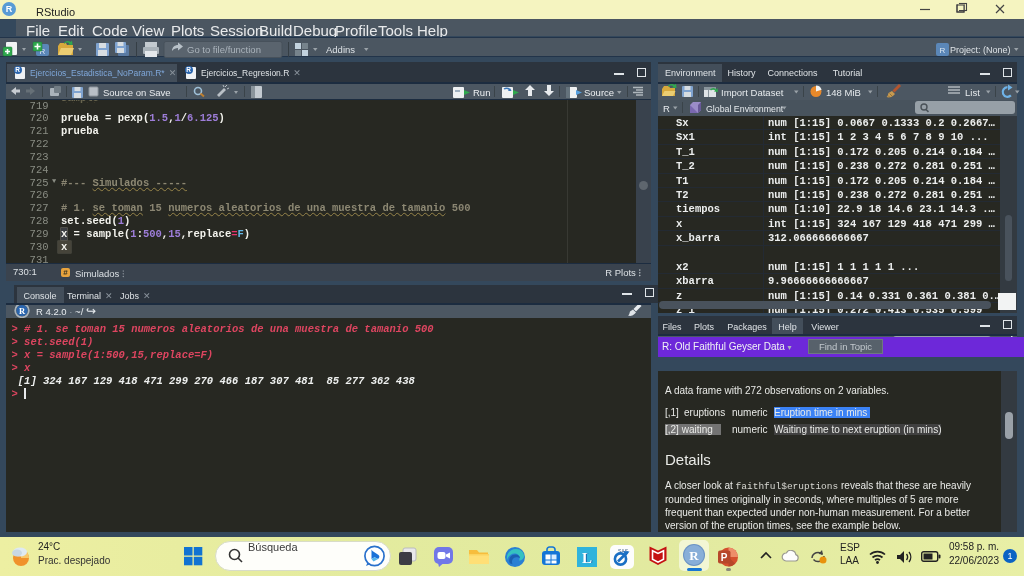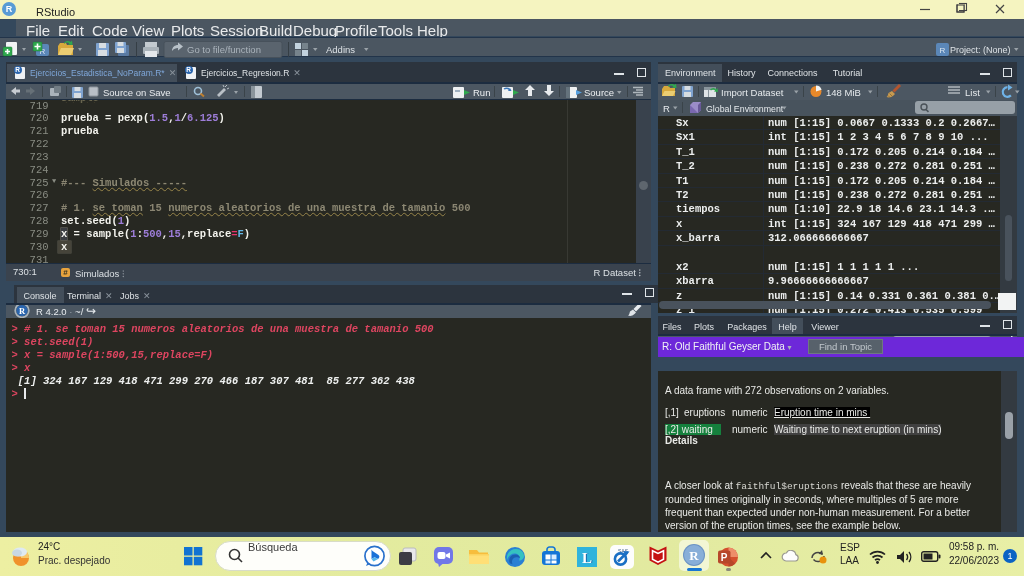--- a/index.html
+++ b/index.html
@@ -236,21 +236,21 @@
     <div class="codeline" style="top:140.85px"><span class="lnum">730</span><span class="ctext"><span style="display:inline-block;background:#46443a;box-shadow:0 0 0 0.5px #5a584e;width:13px;margin-left:-3px;padding-left:3px;height:12.5px;">x</span></span></div>
     <div class="codeline" style="top:153.7px"><span class="lnum">731</span></div>
     <div style="position:absolute;left:560.5px;top:0;width:1px;height:164px;background:#383933"></div>
     <div style="position:absolute;left:630px;top:0;width:15px;height:164px;background:#39424d"></div>
     <div style="position:absolute;left:633px;top:81px;width:9px;height:9px;border-radius:50%;background:#5e666e"></div>
   </div>
   <div id="srcstatus">
     <span style="position:absolute;left:7px;top:2px;">730:1</span>
     <span style="position:absolute;left:55px;top:3.5px;width:9px;height:9px;background:#e8a33d;border-radius:2px;color:#3a3420;font-size:8px;font-weight:bold;text-align:center;line-height:9px;">#</span>
     <span style="position:absolute;left:69px;top:2.5px;">Simulados <span style="color:#98a0a8">⁝</span></span>
-    <span style="position:absolute;right:10px;top:2px;">R Dataset ⁝</span>
+    <span style="position:absolute;right:10px;top:2px;">R Plots ⁝</span>
   </div>
 </div>
 
 <div class="abs" id="conpane">
   <div id="contabs">
     <div class="tab active" style="left:2.5px;">Console</div>
     <div class="tab" style="left:46px;">Terminal<span class="tabx">✕</span></div>
     <div class="tab" style="left:99px;">Jobs<span class="tabx">✕</span></div>
     <span class="minmax" style="top:4px">
         <i></i>
@@ -437,23 +437,23 @@
       <path d="M352.5 4.2a4.8 4.8 0 1 0 3.4 8.2" stroke="#dfe3e7" stroke-width="2.2" fill="none"></path>
         <path d="M353 1.5l4.5 3-4.5 3z" fill="#dfe3e7"></path>
     </svg>
   </div>
   <div id="helptitle">
       <span style="position:absolute;left:4px;top:4px;">R: Old Faithful Geyser Data <span style="color:#aab2b9;font-size:8px">▾</span></span>
     <span style="position:absolute;left:150px;top:2px;width:75px;height:15px;background:#57616b;border:1px solid #6e7882;color:#c2c8cd;font-size:9.5px;text-align:center;line-height:14px;">Find in Topic</span>
   </div>
   <div id="helpbody">
     <div style="position:absolute;left:7px;top:14px;font-size:10px;">A data frame with 272 observations on 2 variables.</div>
-    <div style="position:absolute;left:7px;top:36px;font-size:10px;"><span>[,1]</span><span style="position:absolute;left:19px;">eruptions</span><span style="position:absolute;left:67px;">numeric</span><span style="position:absolute;left:109px;background:#000000;white-space:pre;text-decoration:underline;">Eruption time in mins </span></div>
-    <div style="position:absolute;left:7px;top:53px;font-size:10px;"><span style="background:#15803d;white-space:pre">[,2] waiting   </span><span style="position:absolute;left:67px;">numeric</span><span style="position:absolute;left:109px;background:#404040;white-space:pre;">Waiting time to next eruption (in mins)</span></div>
-    <div style="position:absolute;left:7px;top:64px;font-size:10px;font-weight:bold;">Details</div>
+    <div style="position:absolute;left:7px;top:36px;font-size:10px;"><span>[,1]</span><span style="position:absolute;left:19px;">eruptions</span><span style="position:absolute;left:67px;">numeric</span><span style="position:absolute;left:109px;background:#3b82f6;white-space:pre;">Eruption time in mins </span></div>
+    <div style="position:absolute;left:7px;top:53px;font-size:10px;"><span style="background:#737373;white-space:pre">[,2] waiting   </span><span style="position:absolute;left:67px;">numeric</span><span style="position:absolute;left:109px;background:#404040;white-space:pre;">Waiting time to next eruption (in mins)</span></div>
+    <div style="position:absolute;left:7px;top:80px;font-size:15px;font-weight:normal;">Details</div>
     <div style="position:absolute;left:7px;top:108px;font-size:10px;line-height:13px;white-space:nowrap;">A closer look at <span class="mono" style="color:#d8d8d2;font-size:9.5px">faithful$eruptions</span> reveals that these are heavily<br>rounded times originally in seconds, where multiples of 5 are more<br>frequent than expected under non-human measurement. For a better<br>version of the eruption times, see the example below.</div>
   </div>
   <div id="helpscroll">
     <div style="position:absolute;left:4px;top:41px;width:8px;height:27px;border-radius:4px;background:#9aa1a8"></div>
   </div>
 </div>
 
 <div class="abs" id="taskbar">
 
   <svg width="30" height="28" style="position:absolute;left:8px;top:6px">

